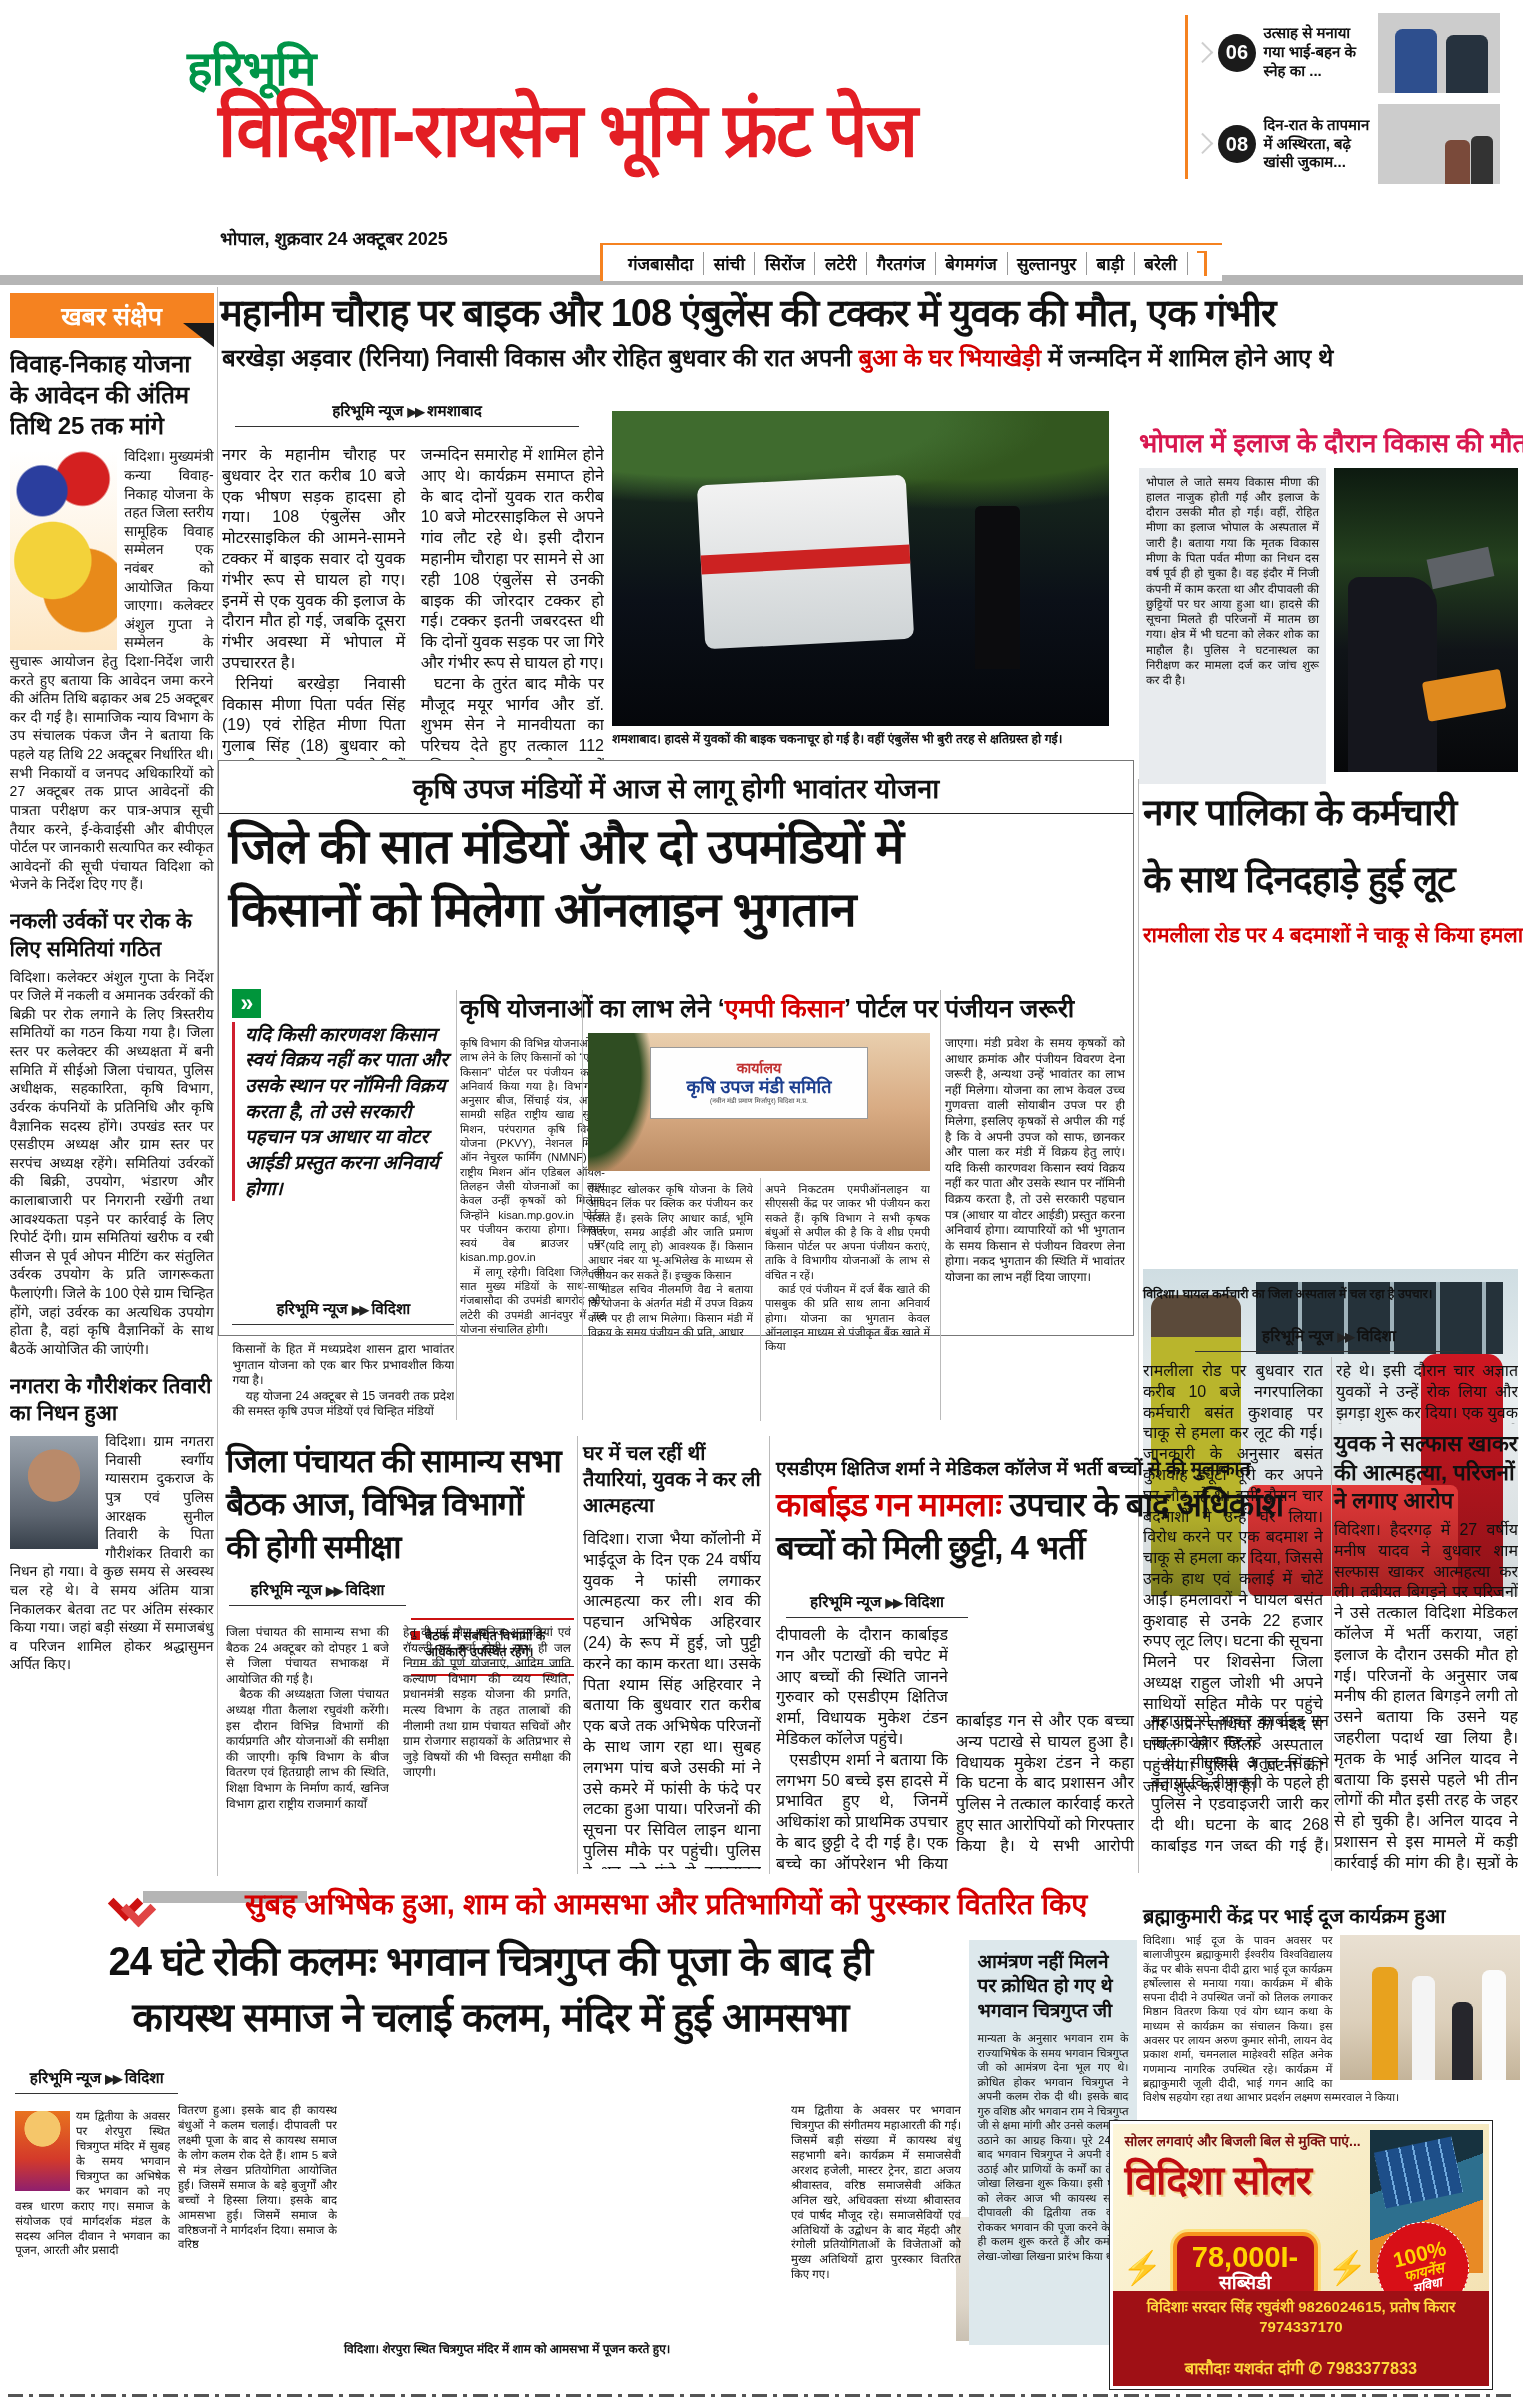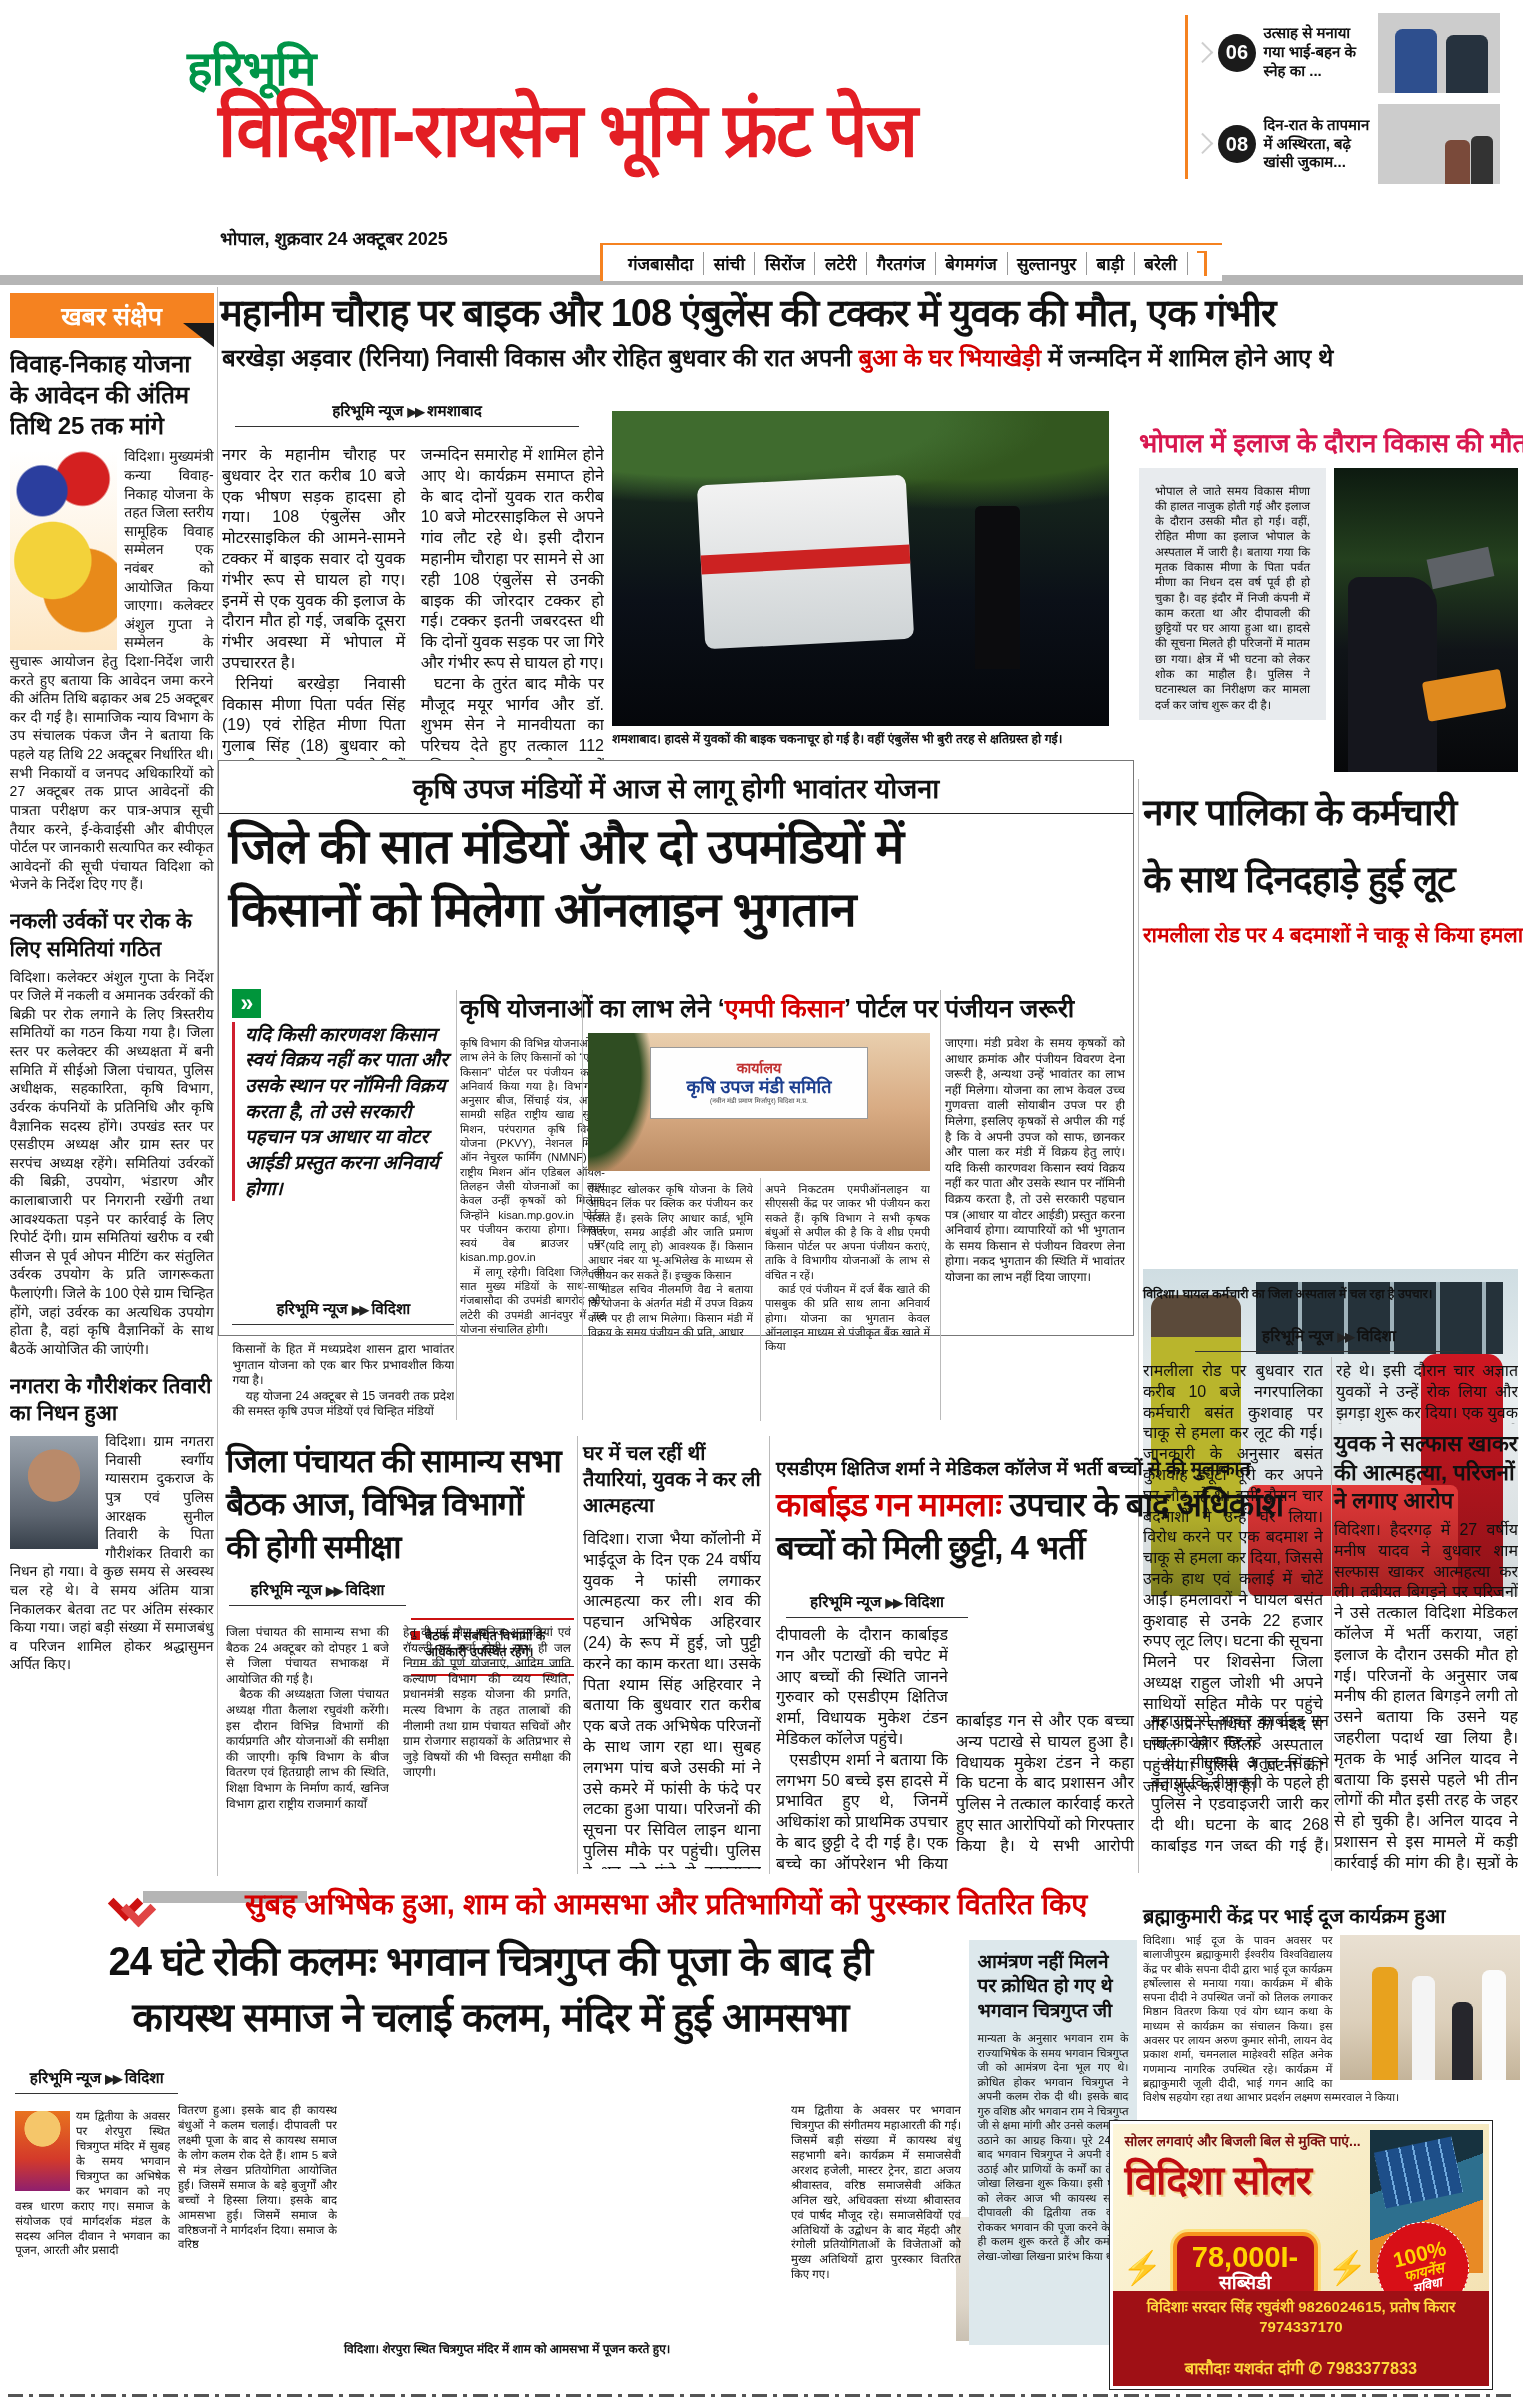--- a/index.html
+++ b/index.html
@@ -78,21 +78,21 @@
                    background:radial-gradient(ellipse at 20% 10%, #3f6b2e 0 40%, transparent 60%),
                               radial-gradient(ellipse at 70% 0%, #33571f 0 45%, transparent 65%); }
   .lead-photo .ambulance { position:absolute; left:18%; top:22%; width:42%; height:52%;
                    background:linear-gradient(180deg,#f2f2f2,#cfd4d6); border-radius:9.6px; transform:rotate(-3deg); }
   .lead-photo .amb-stripe { position:absolute; left:18%; top:44%; width:42%; height:6%; background:#cc2222; transform:rotate(-3deg); }
   .lead-photo .person { position:absolute; right:18%; top:30%; width:9%; height:52%; background:#0c0c0e; border-radius:5.7px 5.7px 0 0; }
   .lead-caption  { left:612px; top:732px; width:516px; }
   .lead-sidebox  { left:1139px; top:424px; width:379px; height:352px; }
   .sidebox-h { font-size:26px; font-weight:800; color:#d8174f; margin-bottom:7.6px; white-space:nowrap; }
   .sidebox-row { display:flex; gap:7.6px; }
-  .sidebox-text { background:#e8ebee; padding:16px; width:187px; height:252px; font-size:11.5px; line-height:1.33; overflow:hidden; }
+  .sidebox-text { background:#e8ebee; padding:7px; width:187px; height:316px; font-size:11.5px; line-height:1.33; overflow:hidden; }
   .sidebox-photo { width:184px; height:304px;
                    background:linear-gradient(180deg,#0d1a10 0%,#24401e 30%,#101418 60%,#07080a 100%); }
   .sidebox-photo .plate { position:absolute; right:18%; bottom:12%; width:22%; height:26%;
                    background:#e08a1e; border-radius:3.8px; transform:rotate(80deg); }
   .sidebox-photo .bikebody { position:absolute; left:8%; bottom:0; width:48%; height:64%;
                    background:#15161d; border-radius:11.5px 29px 0 0; }
   .sidebox-photo .fork { position:absolute; left:52%; top:28%; width:34%; height:10%; background:#5d6166; transform:rotate(-12deg); }
 
   
   .agri-box { left:218px; top:760px; width:916px; height:576px; border:1.9px solid #777; background:#fff; }

